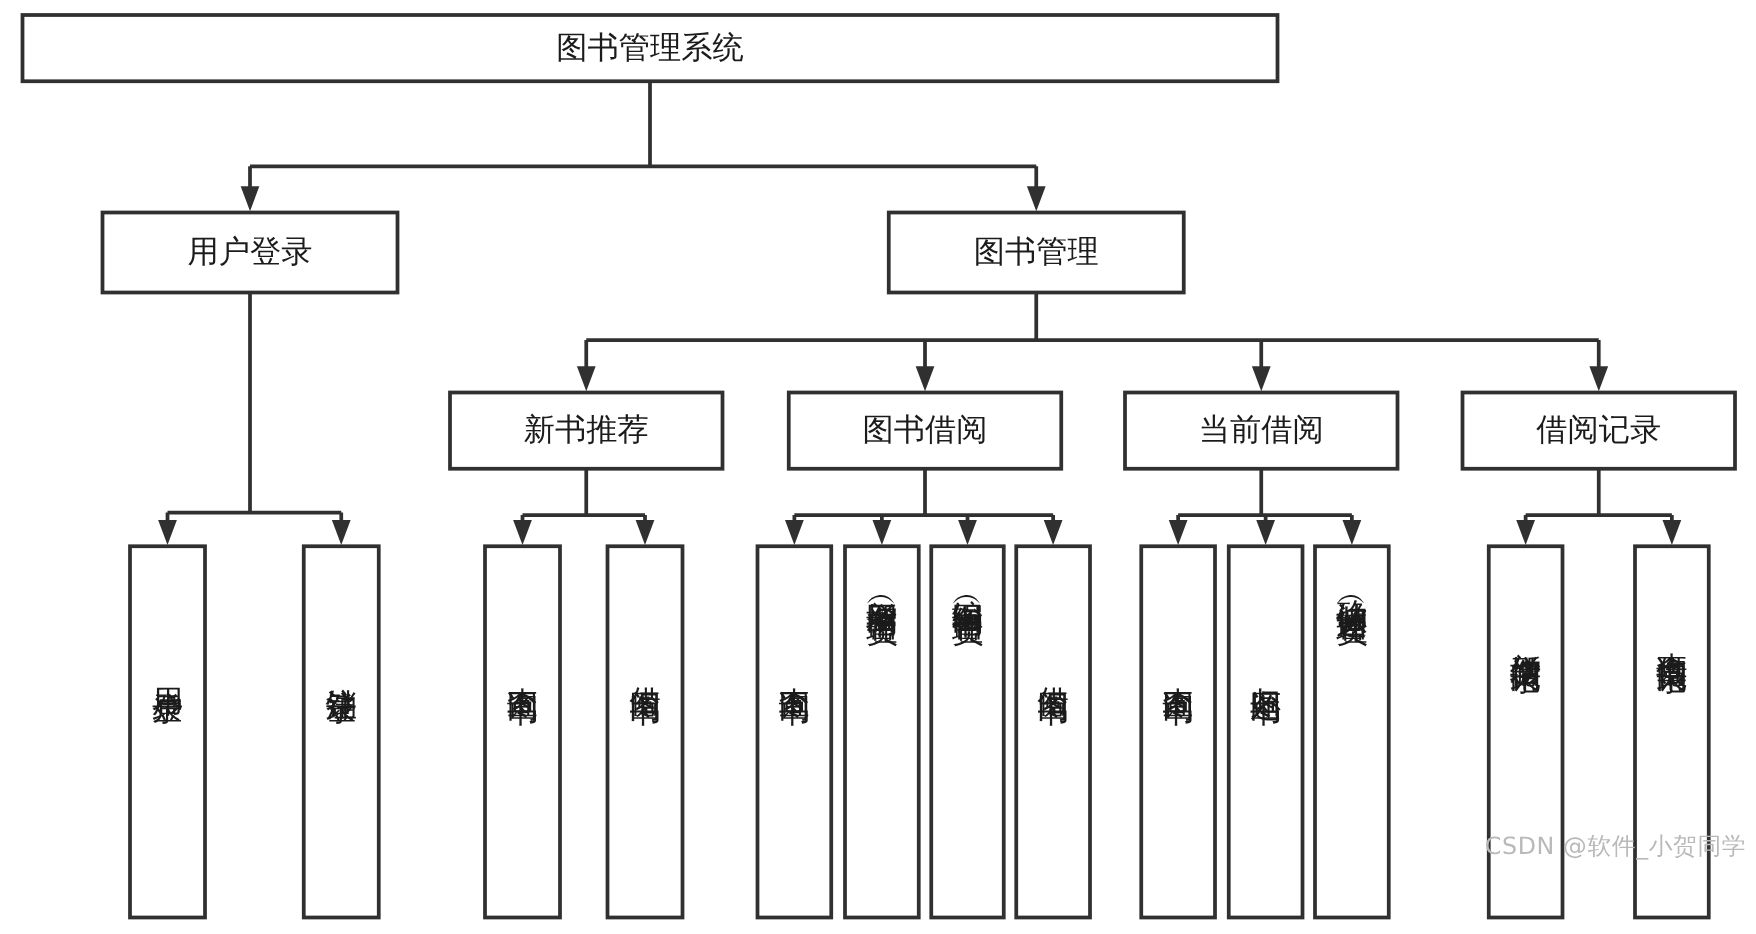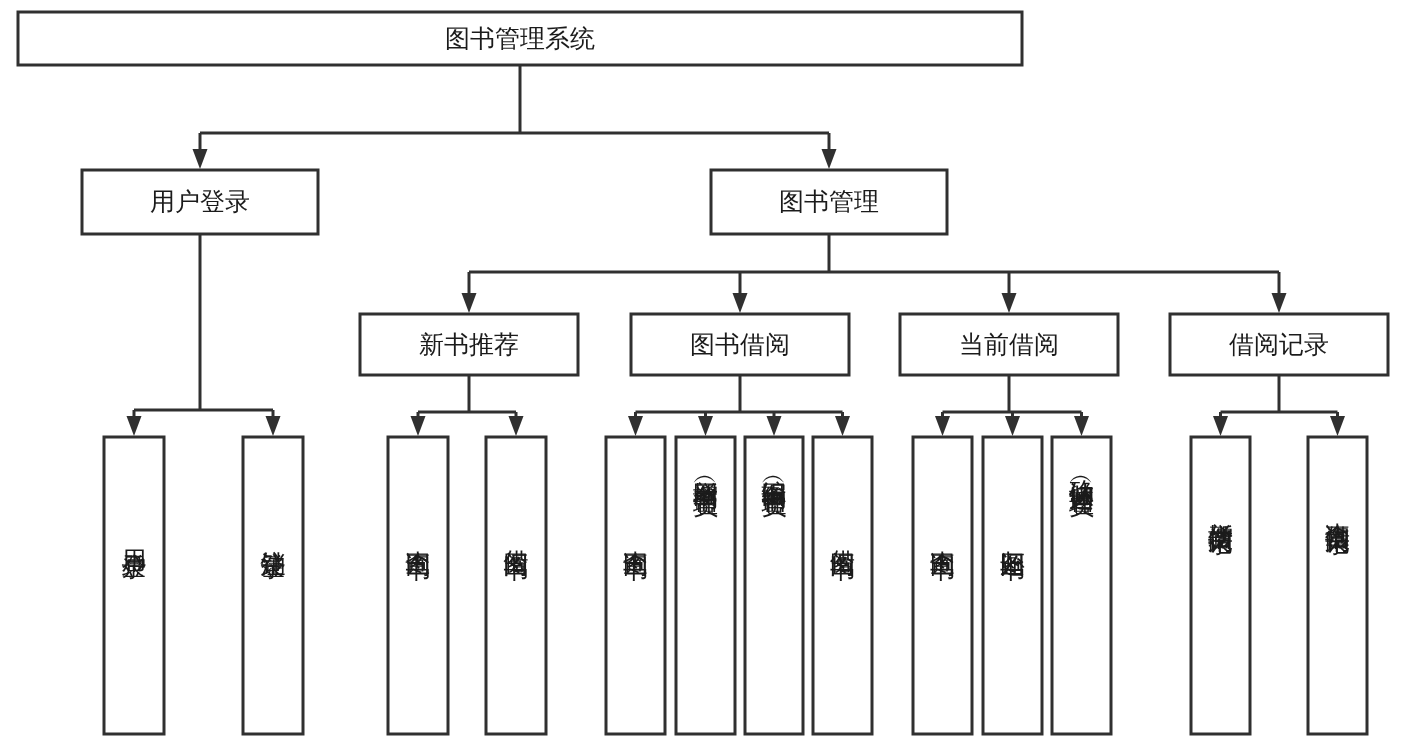--- a/index.html
+++ b/index.html
@@ -233,13 +233,14 @@
       <div class="vtext-box" style="left: 1052px; top: 437px; width: 59px; height: 297px; padding-top: 22.5px;">
         <span class="vtext">确认归还（管理员）</span>
       </div>
       <div class="vtext-box" style="left: 1191px; top: 437px; width: 59px; height: 297px; padding-top: 64.5px;">
         <span class="vtext">新增借阅记录</span>
       </div>
       <div class="vtext-box" style="left: 1308px; top: 437px; width: 59px; height: 297px; padding-top: 64.5px;">
         <span class="vtext">查询借阅记录</span>
       </div>
     </div>
+  <div class="watermark">CSDN @软件_小贺同学</div>
 </div>
 
 </body></html>

